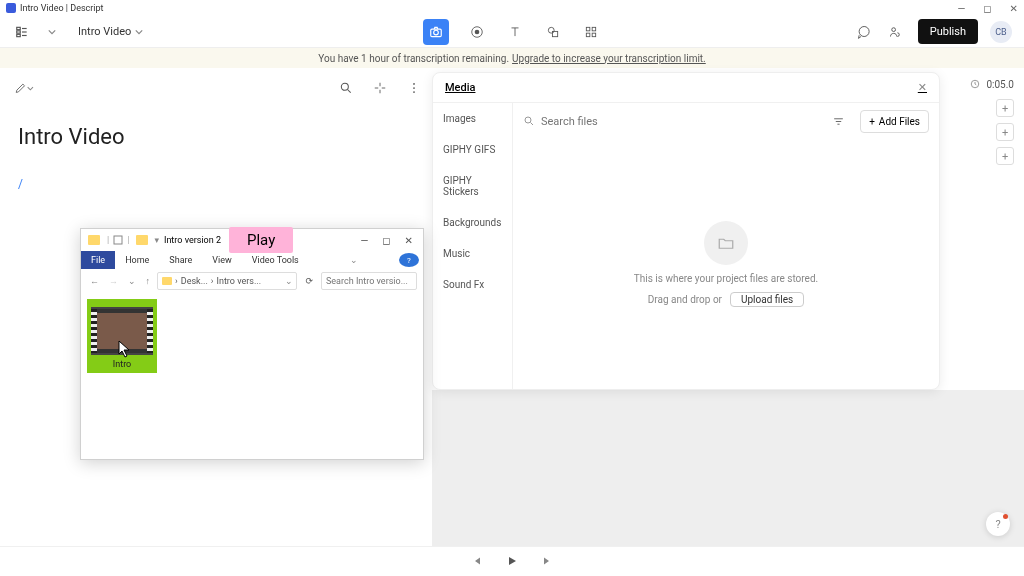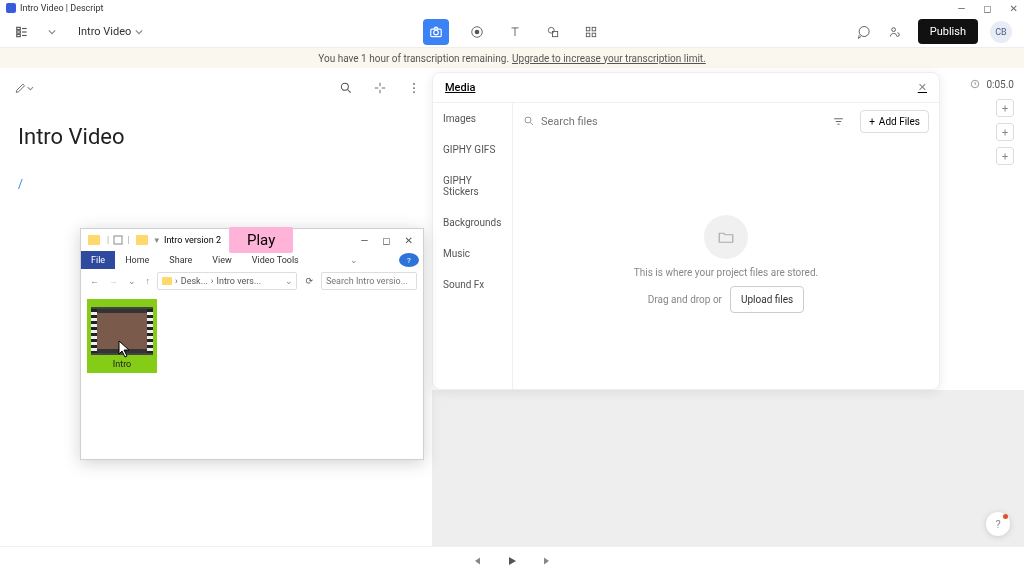--- a/index.html
+++ b/index.html
@@ -54,21 +54,21 @@
 .media-side-item { font-size: 10px; padding: 10px 10px; color: #555; }
 .media-side-item.active { background: #f0f0f0; font-weight: 500; color: #222; }
 .media-main { flex: 1; display: flex; flex-direction: column; }
 .media-search-row { height: 36px; display: flex; align-items: center; padding: 0 10px; gap: 12px; }
 .media-search { flex: 1; display: flex; align-items: center; gap: 6px; color: #999; }
 .media-search input { border: none; outline: none; font-size: 11px; flex: 1; color: #333; }
 .filter-icon { color: #555; }
 .add-files-btn { border: 1px solid #ddd; background: #fff; font-size: 10px; padding: 5px 8px; border-radius: 4px; display: flex; align-items: center; gap: 4px; }
 .media-empty { flex: 1; display: flex; flex-direction: column; align-items: center; justify-content: center; color: #888; font-size: 10px; gap: 8px; }
 .empty-circle { width: 44px; height: 44px; border-radius: 50%; background: #f0f0f0; display: flex; align-items: center; justify-content: center; color: #aaa; }
-.upload-btn { border: 1px solid #ccc; background: #fff; font-size: 10px; padding: 7px 10px; border-radius: 4px; color: #333; }
+.upload-btn { border: 1px solid #ccc; background: #fff; font-size: 10px; padding: 1px 10px; border-radius: 4px; color: #333; }
 .drop-row { display: flex; align-items: center; gap: 8px; }
 
 
 .explorer { position: absolute; top: 160px; left: 80px; width: 344px; height: 232px; background: #fff; border: 1px solid #d0d0d0; box-shadow: 0 3px 16px rgba(0,0,0,0.18); }
 .exp-title { height: 22px; display: flex; align-items: center; padding: 0 4px; font-size: 9px; }
 .exp-title .folder-icon { width: 12px; height: 10px; background: #ffd86b; margin: 0 3px; border-radius: 1px; }
 .exp-title .sep { color: #aaa; margin: 0 4px; }
 .exp-title .play-tab { background: #ffb3d9; padding: 4px 18px; border-radius: 2px; font-size: 15px; margin-left: 8px; }
 .exp-title .win-btns { margin-left: auto; display: flex; gap: 14px; color: #555; font-size: 10px; padding-right: 6px; }
 .exp-tabs { height: 18px; display: flex; align-items: center; font-size: 9px; }

